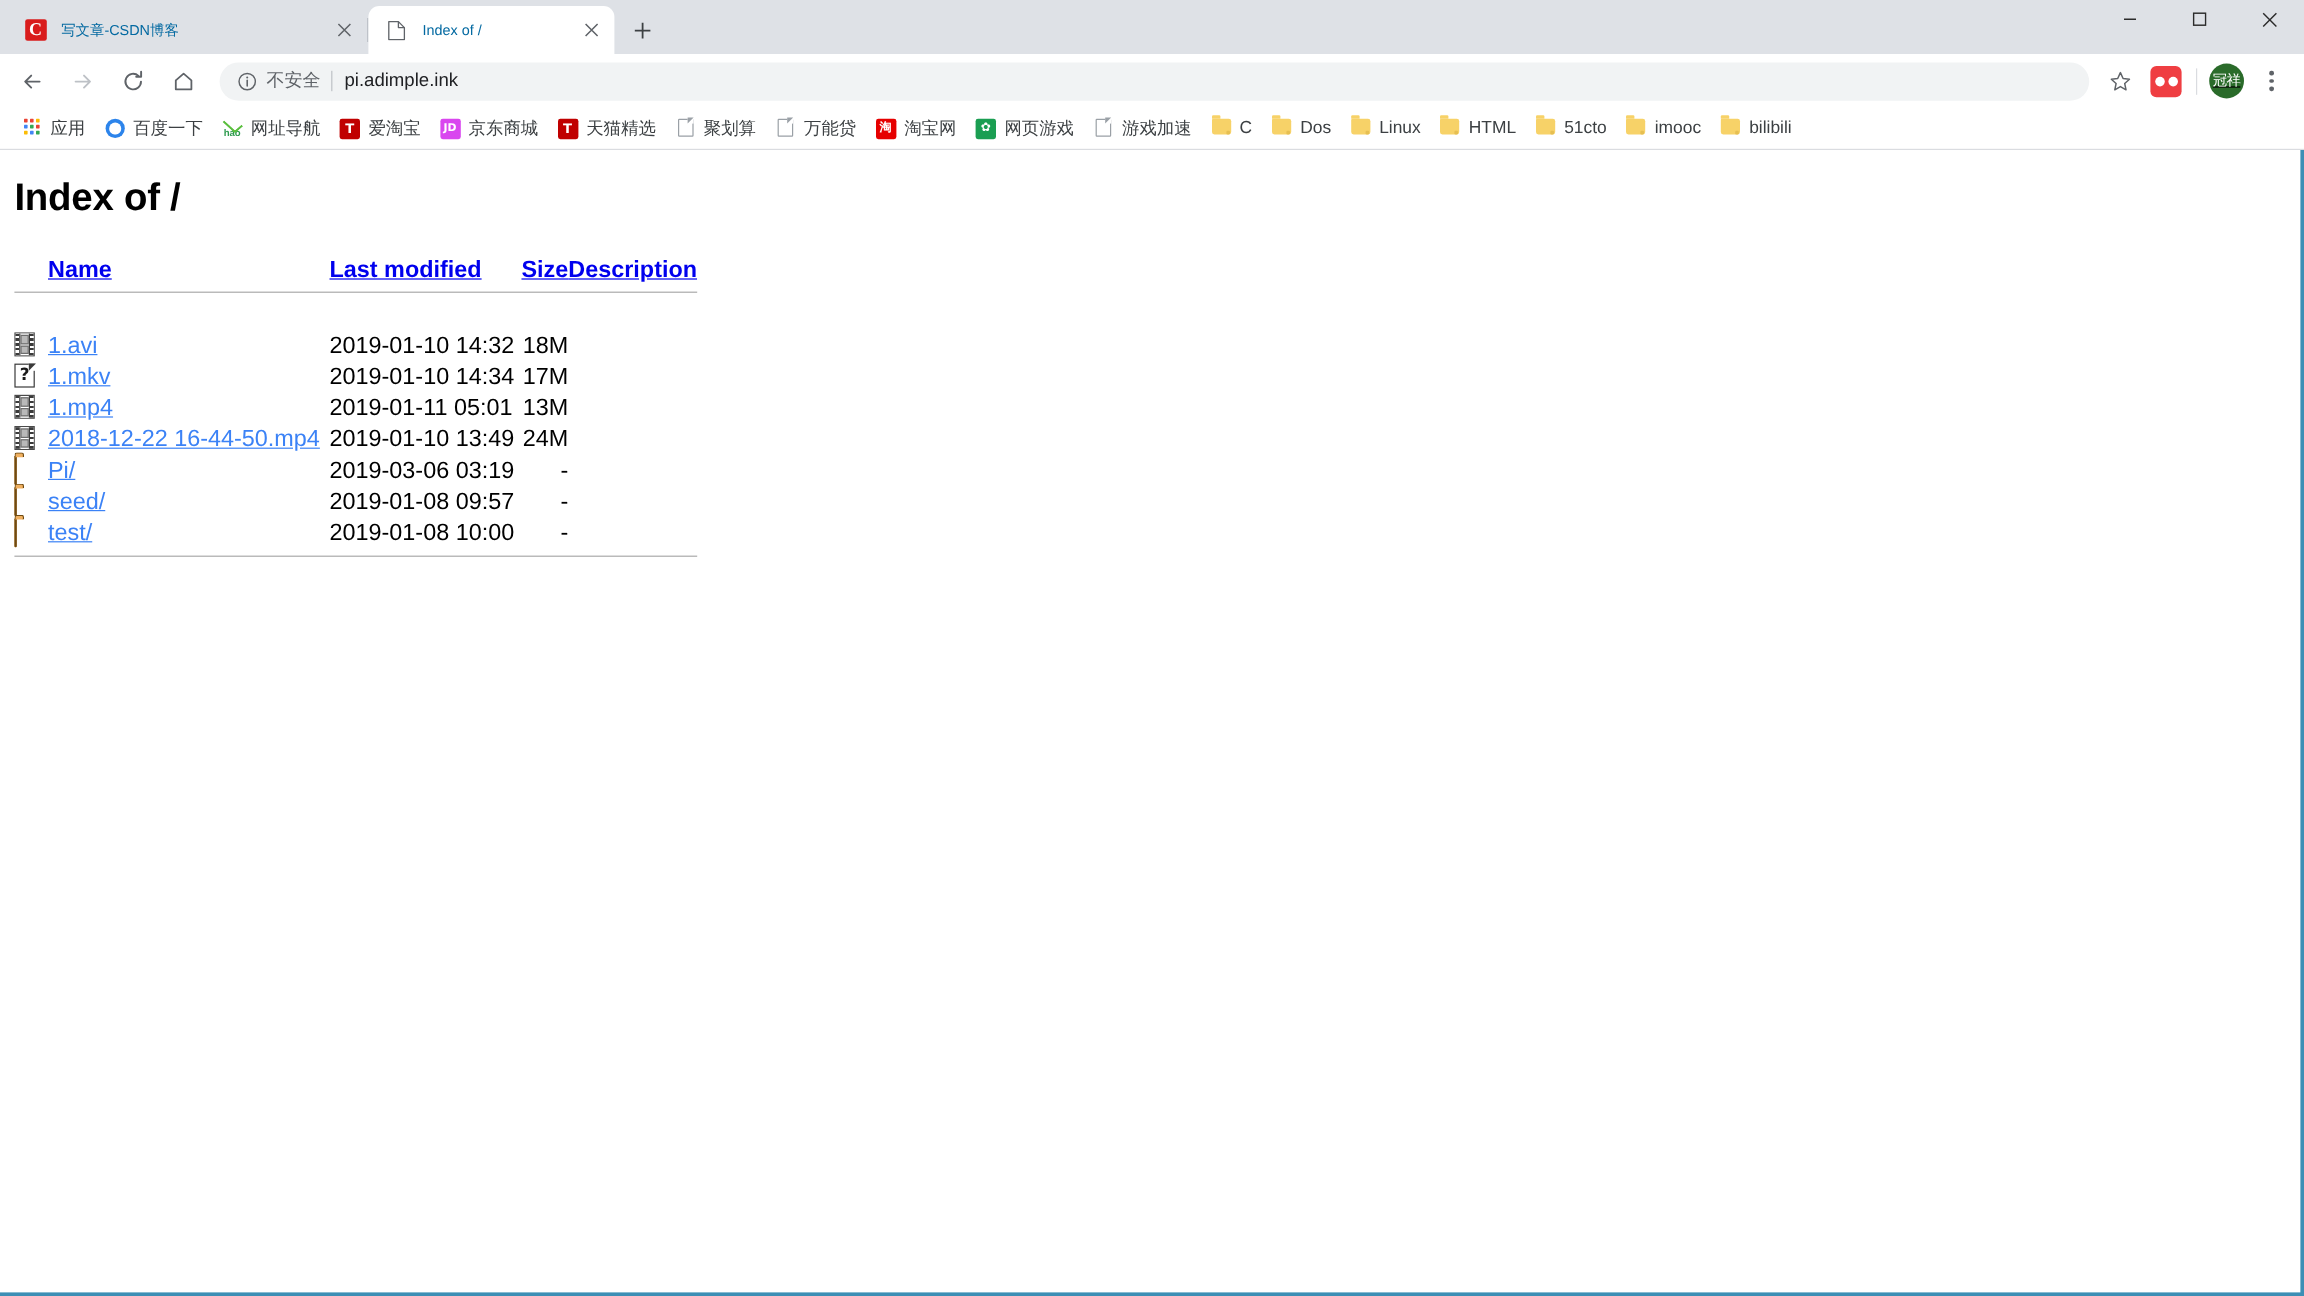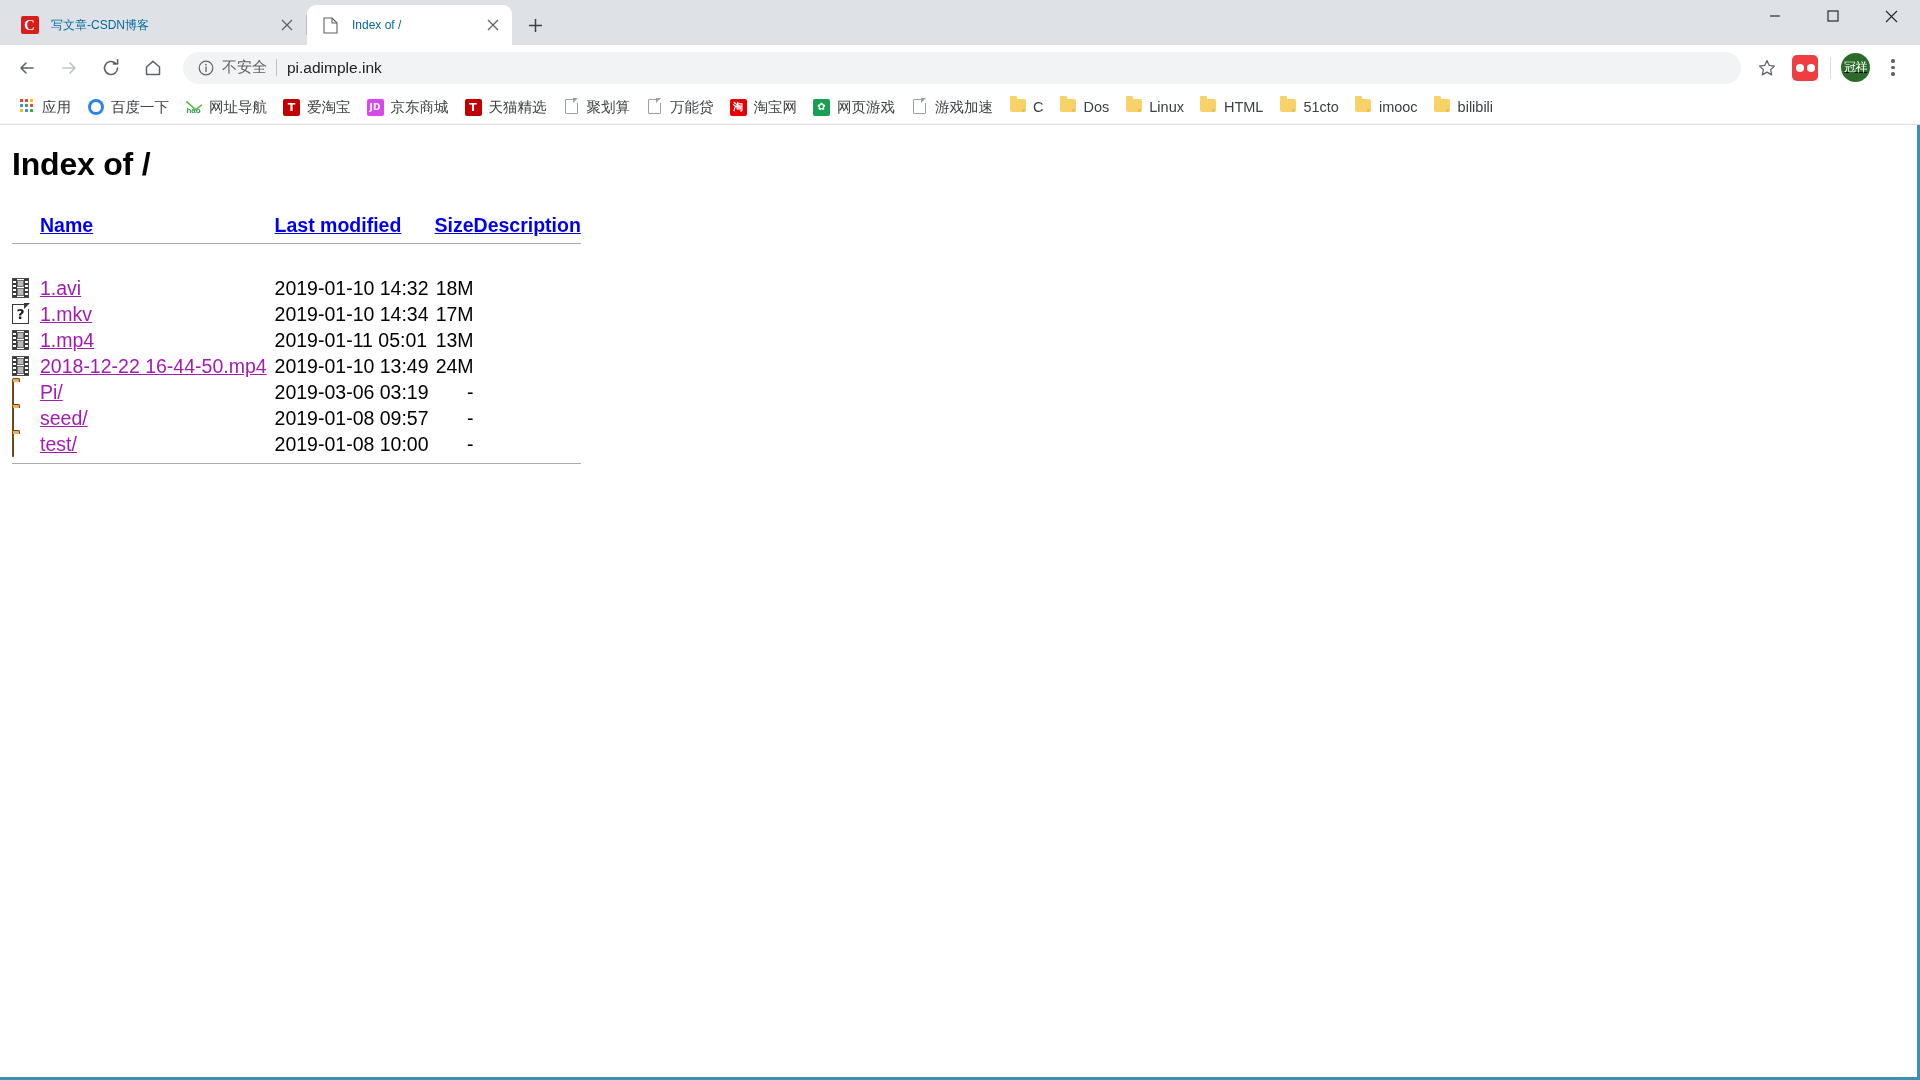--- a/index.html
+++ b/index.html
@@ -390,21 +390,21 @@
     white-space: nowrap;
     vertical-align: middle;
     height: 26px;
   }
   .col-icon { width: 28px; padding-right: 0 !important; }
   .col-name { padding-right: 8px !important; }
   .col-mod  { text-align: left; margin-top: 12px; }
   .col-size { text-align: right; padding-left: 6px !important; }
   .col-desc { text-align: left; }
   .idx a.file {
-    color: #a21caf;
+    color: #3b82f6;
   }
   tr.hr-row td {
     height: 12px;
   }
   .hrline {
     border: 0;
     border-top: 1.5px solid #aaaaaa;
     margin: 4px 0 4px 0;
     width: 100%;
   }

